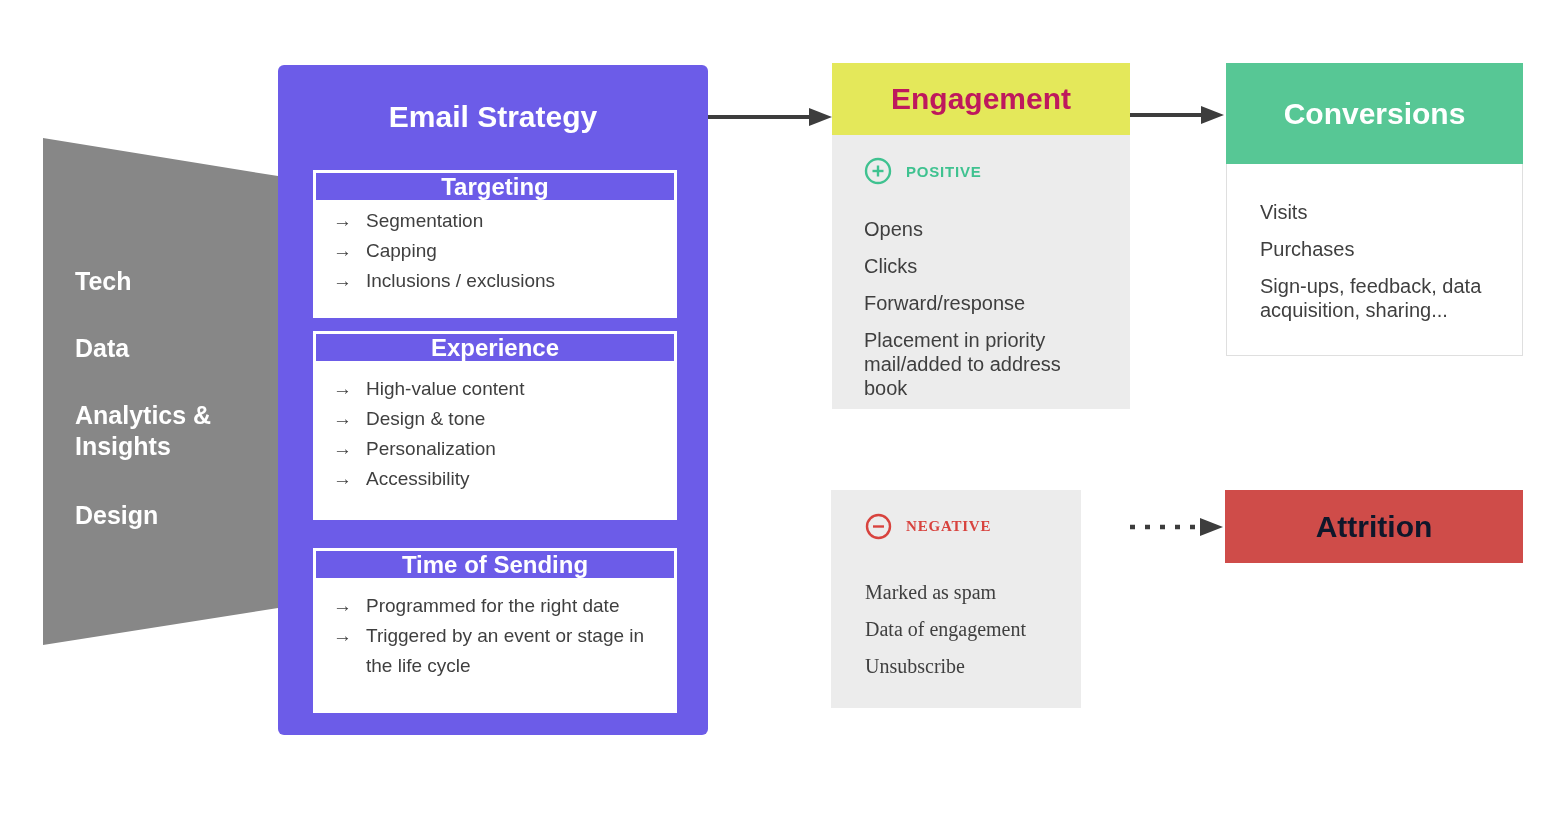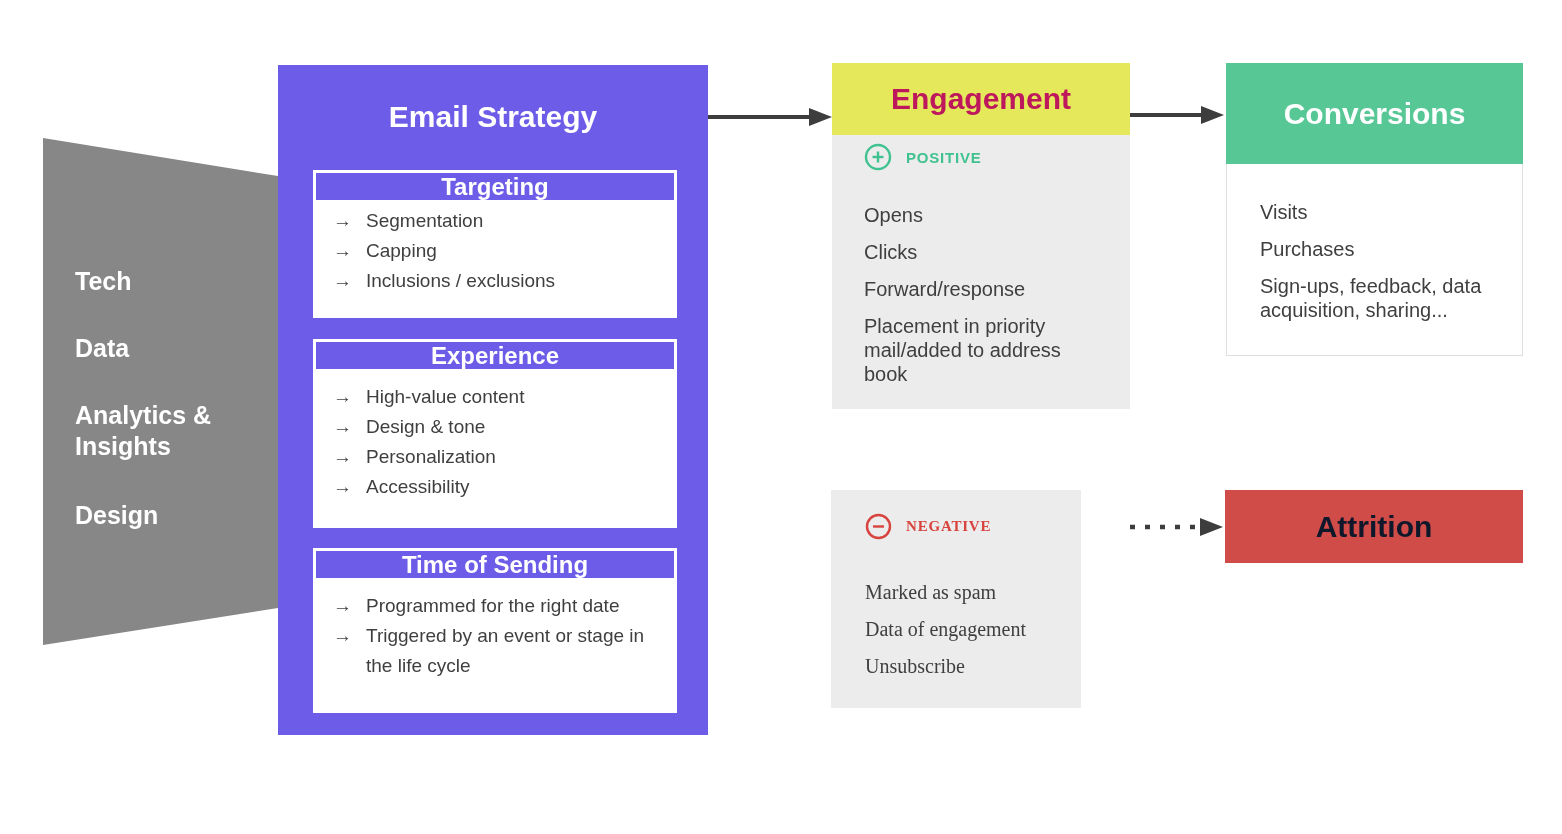--- a/index.html
+++ b/index.html
@@ -17,31 +17,31 @@
     background: #878787;
     clip-path: polygon(0 0, 100% 7.5%, 100% 92.7%, 0 100%);
     padding-left: 28px;
   }
   .funnel-label {
     position: absolute; left: 32px; width: 182px;
     color: #ffffff; font-weight: 700; font-size: 25px; line-height: 31px;
   }
 
   
-  .strategy { left: 278px; top: 65px; width: 430px; height: 670px; background: #6C5CE8; }
+  .strategy { left: 278px; top: 65px; width: 430px; height: 670px; background: #6C5CE8; border-radius: 6px; }
   .strategy-title {
     position: absolute; top: 33px; left: 0; right: 0; text-align: center;
     color: #ffffff; font-size: 30px; font-weight: 700; line-height: 38px;
   }
   .subbox {
     position: absolute; left: 35px; width: 364px;
     border: 3px solid #ffffff; background: #ffffff;
   }
   .subbox-targeting { top: 105px; height: 148px; }
-  .subbox-experience { top: 274px; height: 189px; }
+  .subbox-experience { top: 266px; height: 189px; }
   .subbox-timing { top: 483px; height: 165px; }
   .subbox-header {
     height: 27px; background: #6C5CE8; display: flex; align-items: center; justify-content: center;
     color: #ffffff; font-size: 24px; font-weight: 700;
   }
   .subbox-body { background: #ffffff; }
   .subbox-targeting .subbox-body { padding-top: 6px; }
   .subbox-experience .subbox-body { padding-top: 13px; }
   .subbox-timing .subbox-body { padding-top: 13px; }
   .subbox-body ul { list-style: none; }
@@ -53,21 +53,21 @@
 
   
   .arrow-svg { display: block; }
 
   
   .engagement-card { left: 832px; top: 63px; width: 298px; }
   .engagement-header {
     height: 72px; background: #E4E85A; display: flex; align-items: center; justify-content: center;
     color: #be185d; font-size: 30px; font-weight: 700;
   }
-  .engagement-body { height: 274px; background: #ECECEC; padding: 8px 20px 0 32px; }
+  .engagement-body { height: 274px; background: #ECECEC; padding: 22px 20px 0 32px; }
 
   .badge-row { display: flex; align-items: center; height: 28px; }
   .badge-icon { display: inline-flex; }
   .badge-label { font-size: 15px; font-weight: 700; letter-spacing: 0.8px; margin-left: 14px; }
   .badge-label.positive { color: #3FC290; }
   .badge-label.negative { color: #D8433E; }
 
   .plain-list { list-style: none; }
   .plain-list li { font-size: 20px; line-height: 24px; color: #3F3F3F; margin-bottom: 13px; }
   .engagement-body .plain-list { margin-top: 32px; }

